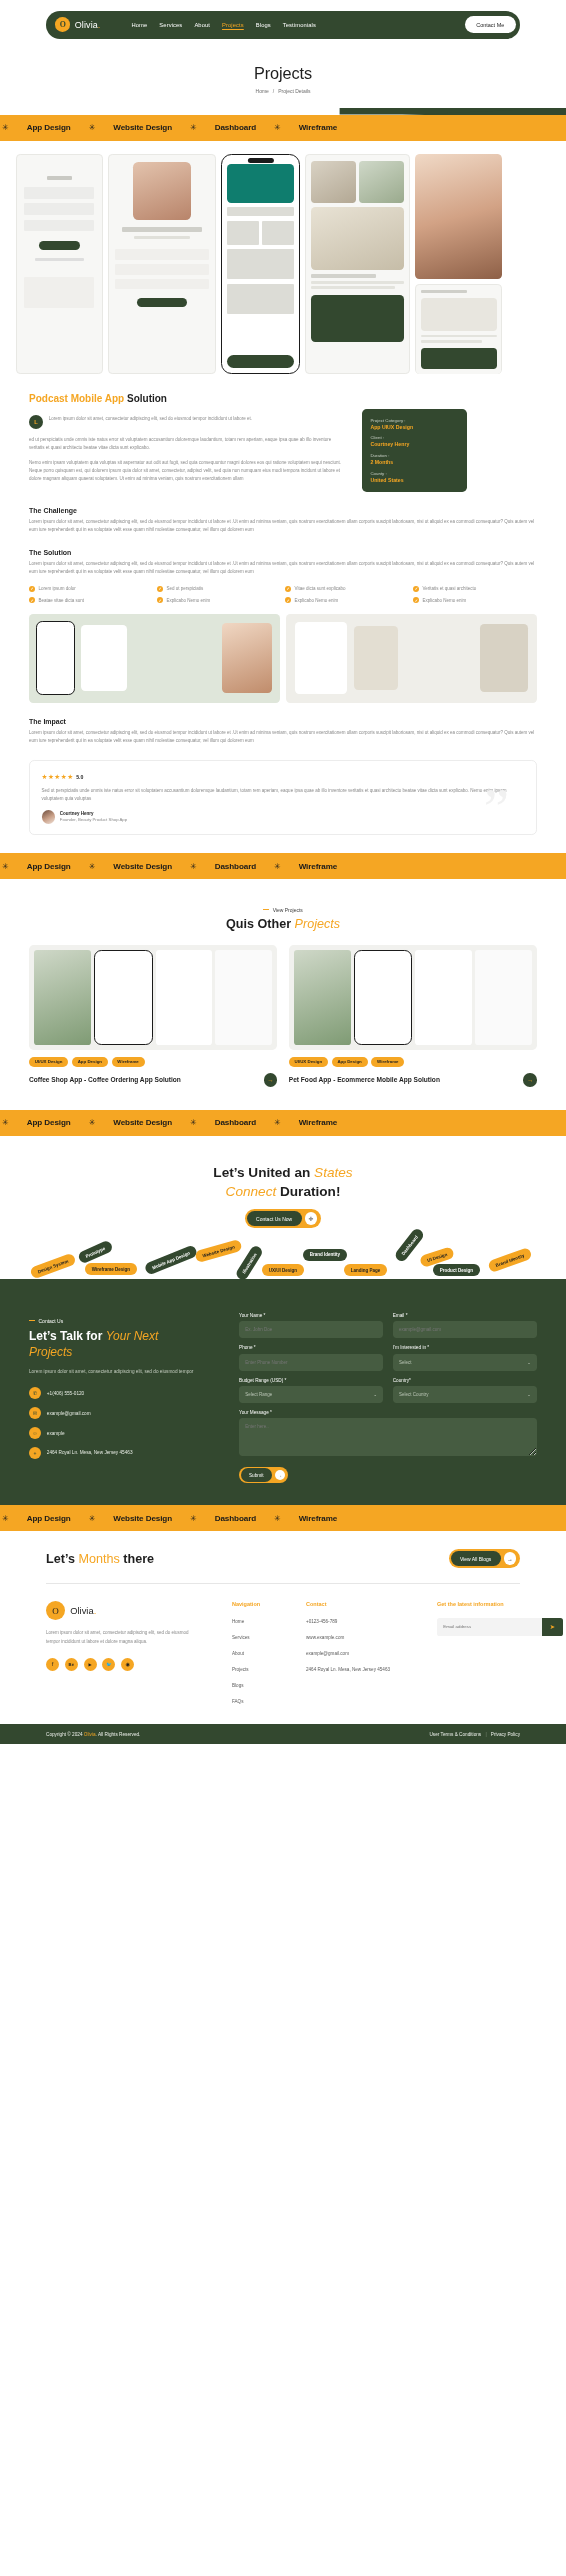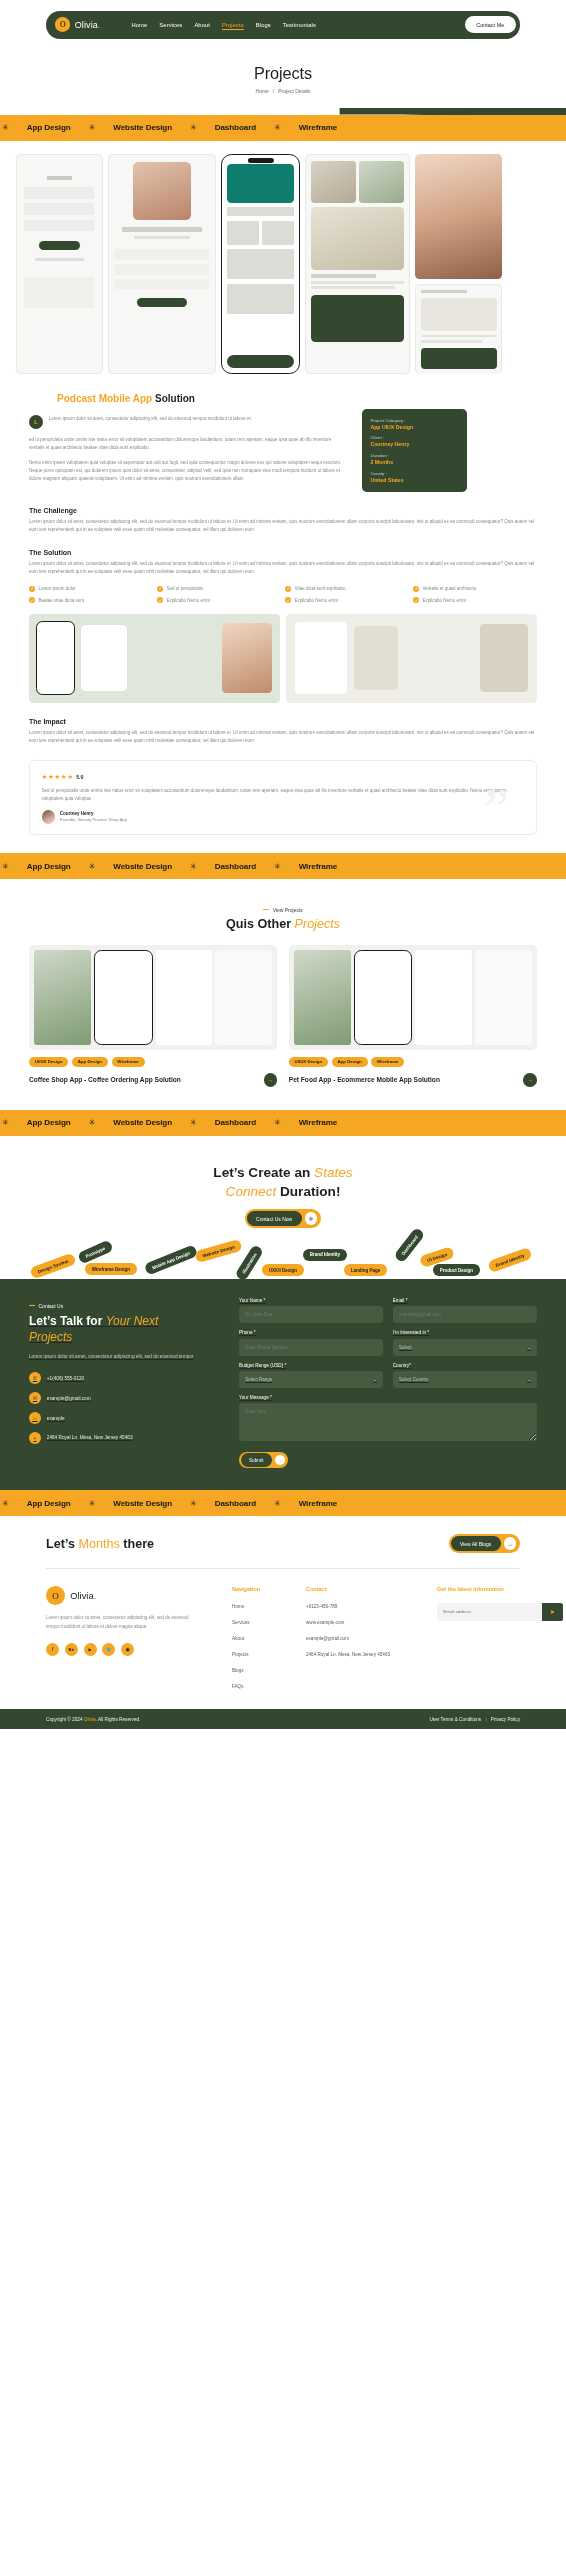--- a/index.html
+++ b/index.html
@@ -76,21 +76,21 @@
   }
   .phone .notch{
     position:absolute; left:50%; transform:translateX(-50%); top:2.6px; width:34%; height:4.7px;
     background:#1b1b1b; border-radius:3.1px;
   }
   .mini-line{ background:#dcdcd6; border-radius:1px; }
   .tealbox{ background:#0f7d6e; }
 
   
   .content { padding: 19px 29px 0; }
-  .sol-head { font-size:10px; font-weight:700; color:#1f1f1f;margin-left:28px; }
+  .sol-head { font-size:10px; font-weight:700; color:#1f1f1f; }
   .sol-head .hl { color:#f5a623; }
   .sol-row { display:flex; gap:18px; margin-top:4.2px; }
   .sol-left { flex:1 1 auto; max-width:315px; }
   .avatar-line { display:flex; gap:5.8px; margin-top:6.3px; align-items:flex-start;}
   .avatar-circle {
     width:14px;height:14px;border-radius:50%;background:#33482f;flex:0 0 14px;
     display:flex;align-items:center;justify-content:center;color:#f5a623;font-size:5.8px;font-weight:600;
   }
   .muted { color:#8a8a8a; font-size:4.5px; line-height:1.75; }
   .muted.p { margin-top:7.3px; }
@@ -179,21 +179,21 @@
 
   .tagfield { position:relative; height:45px; margin-top:6.3px; }
   .float-tag {
     position:absolute; font-size:4.5px; font-weight:600; padding:3.7px 6.8px; border-radius:6.8px;
     white-space:nowrap;
   }
   .ft-y { background:#f5a623; color:#1f1f1f; }
   .ft-g { background:#33482f; color:#fff; }
 
   
-  .contact-sect { background:#33482f; padding: 19px 29px 22px; display:flex; gap:37px;text-decoration:underline; }
+  .contact-sect { background:#33482f; padding: 34px 29px 22px; display:flex; gap:37px; }
   .contact-left { width:173px; flex:0 0 173px; }
   .eyebrow.light { color:#ffffff; }
   .contact-left h2 { font-size:12px; font-weight:700; color:#fff; margin-top:5.8px; line-height:1.32; }
   .contact-left h2 .hl { color:#f5a623; font-style:italic; font-weight:500; }
   .contact-sub { color:#c3ccbf; font-size:4.7px; line-height:1.7; margin-top:6.8px; }
   .contact-items { margin-top:11.5px; display:flex; flex-direction:column; gap:7.9px; }
   .ci { display:flex; align-items:center; gap:5.8px; }
   .ci-ic {
     width:12px;height:12px;border-radius:50%;background:#f5a623;flex:0 0 12px;
     display:flex;align-items:center;justify-content:center;font-size:5.2px;color:#33482f;
@@ -558,21 +558,21 @@
         <span class="band-star">✳</span>
         <span class="band-item">Dashboard</span>
         <span class="band-star">✳</span>
         <span class="band-item">Wireframe</span>
       </div>
     </div>
   </div>
 
   <div class="cta">
     <h2>
-      <span>Let’s Create an </span><span class="hl">States</span><br>
+      <span>Let’s United an </span><span class="hl">States</span><br>
       <span class="hl">Connect</span><span> Duration!</span>
     </h2>
     <button class="pill-btn">
       <span class="lbl">Contact Us Now</span>
       <span class="circ">✛</span>
     </button>
 
     <div class="tagfield">
       <span class="float-tag ft-y" style="left:30px;top:26px;transform:rotate(-20deg)">Design System</span>
       <span class="float-tag ft-g" style="left:78px;top:11.5px;transform:rotate(-24deg)">Prototype</span>

